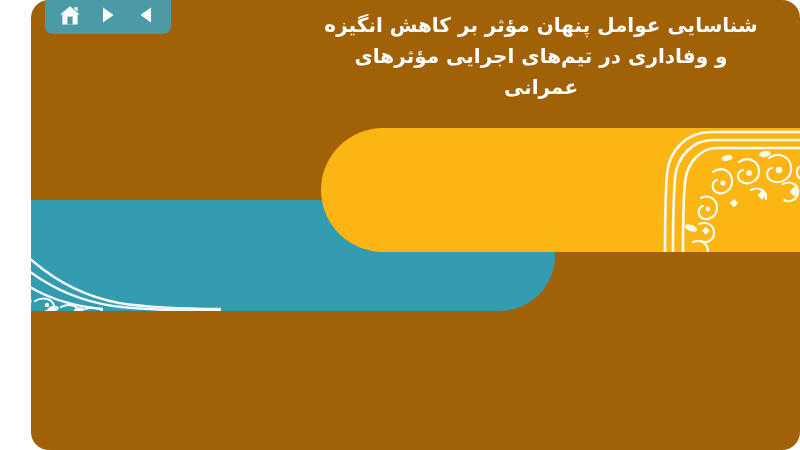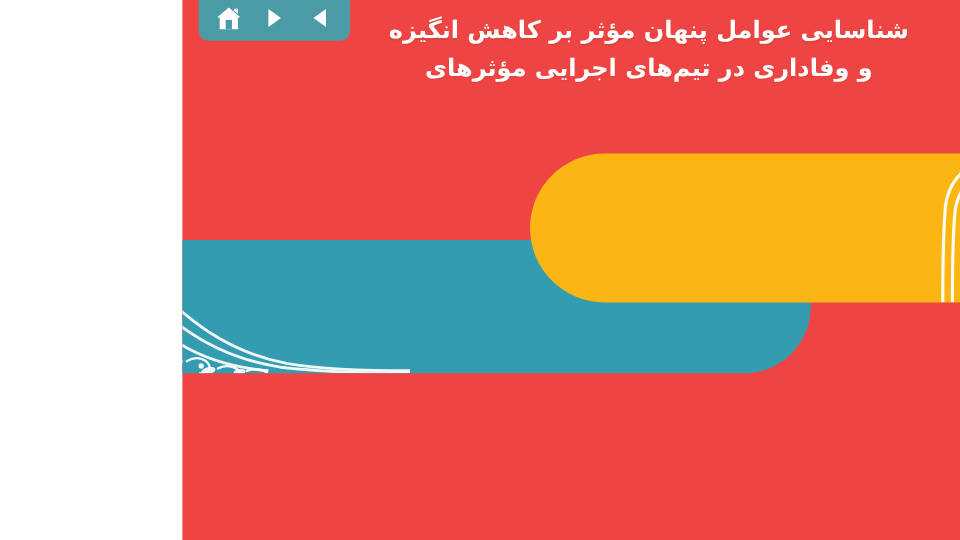--- a/index.html
+++ b/index.html
@@ -5,23 +5,24 @@
   * { margin:0; padding:0; box-sizing:border-box; }
 
   html, body {
     width:800px; height:450px;
     overflow:hidden;
     font-family:"DejaVu Sans", sans-serif;
   }
 
   #slide {
     position:relative;
-    width:648px; height:450px;
-    background:#ef4444;
-    overflow:hidden;
+    width:769px; height:450px;
+    background:#a16207;
+    overflow:hidden;
+    border-radius:18px;
   }
 
   
   #navbar {
     position:absolute;
     left:14px; top:-8px;
     width:126px; height:42px;
     background:#4b9ba7;
     border-radius:8px;
     display:flex;
@@ -174,20 +175,21 @@
       <g fill="none" stroke="#ffffff" stroke-width="1.5" opacity=".8">
         <path d="M190 30 C176 32 168 44 168 58"></path>
         <path d="M190 40 C180 42 176 50 176 58"></path>
       </g>
     </svg>
   </div>
 
   <div id="title">
     <div>شناسایی عوامل پنهان مؤثر بر کاهش انگیزه</div>
     <div>و وفاداری در تیم‌های اجرایی مؤثر‌های</div>
+    <div>عمرانی</div>
   </div>
 
   <div id="navbar">
 
     <div class="navbtn">
       <svg width="20" height="20" viewBox="0 0 20 20">
         <path d="M15 2.5 L15 17.5 L4.5 10 Z" fill="#ffffff"></path>
       </svg>
     </div>
 

